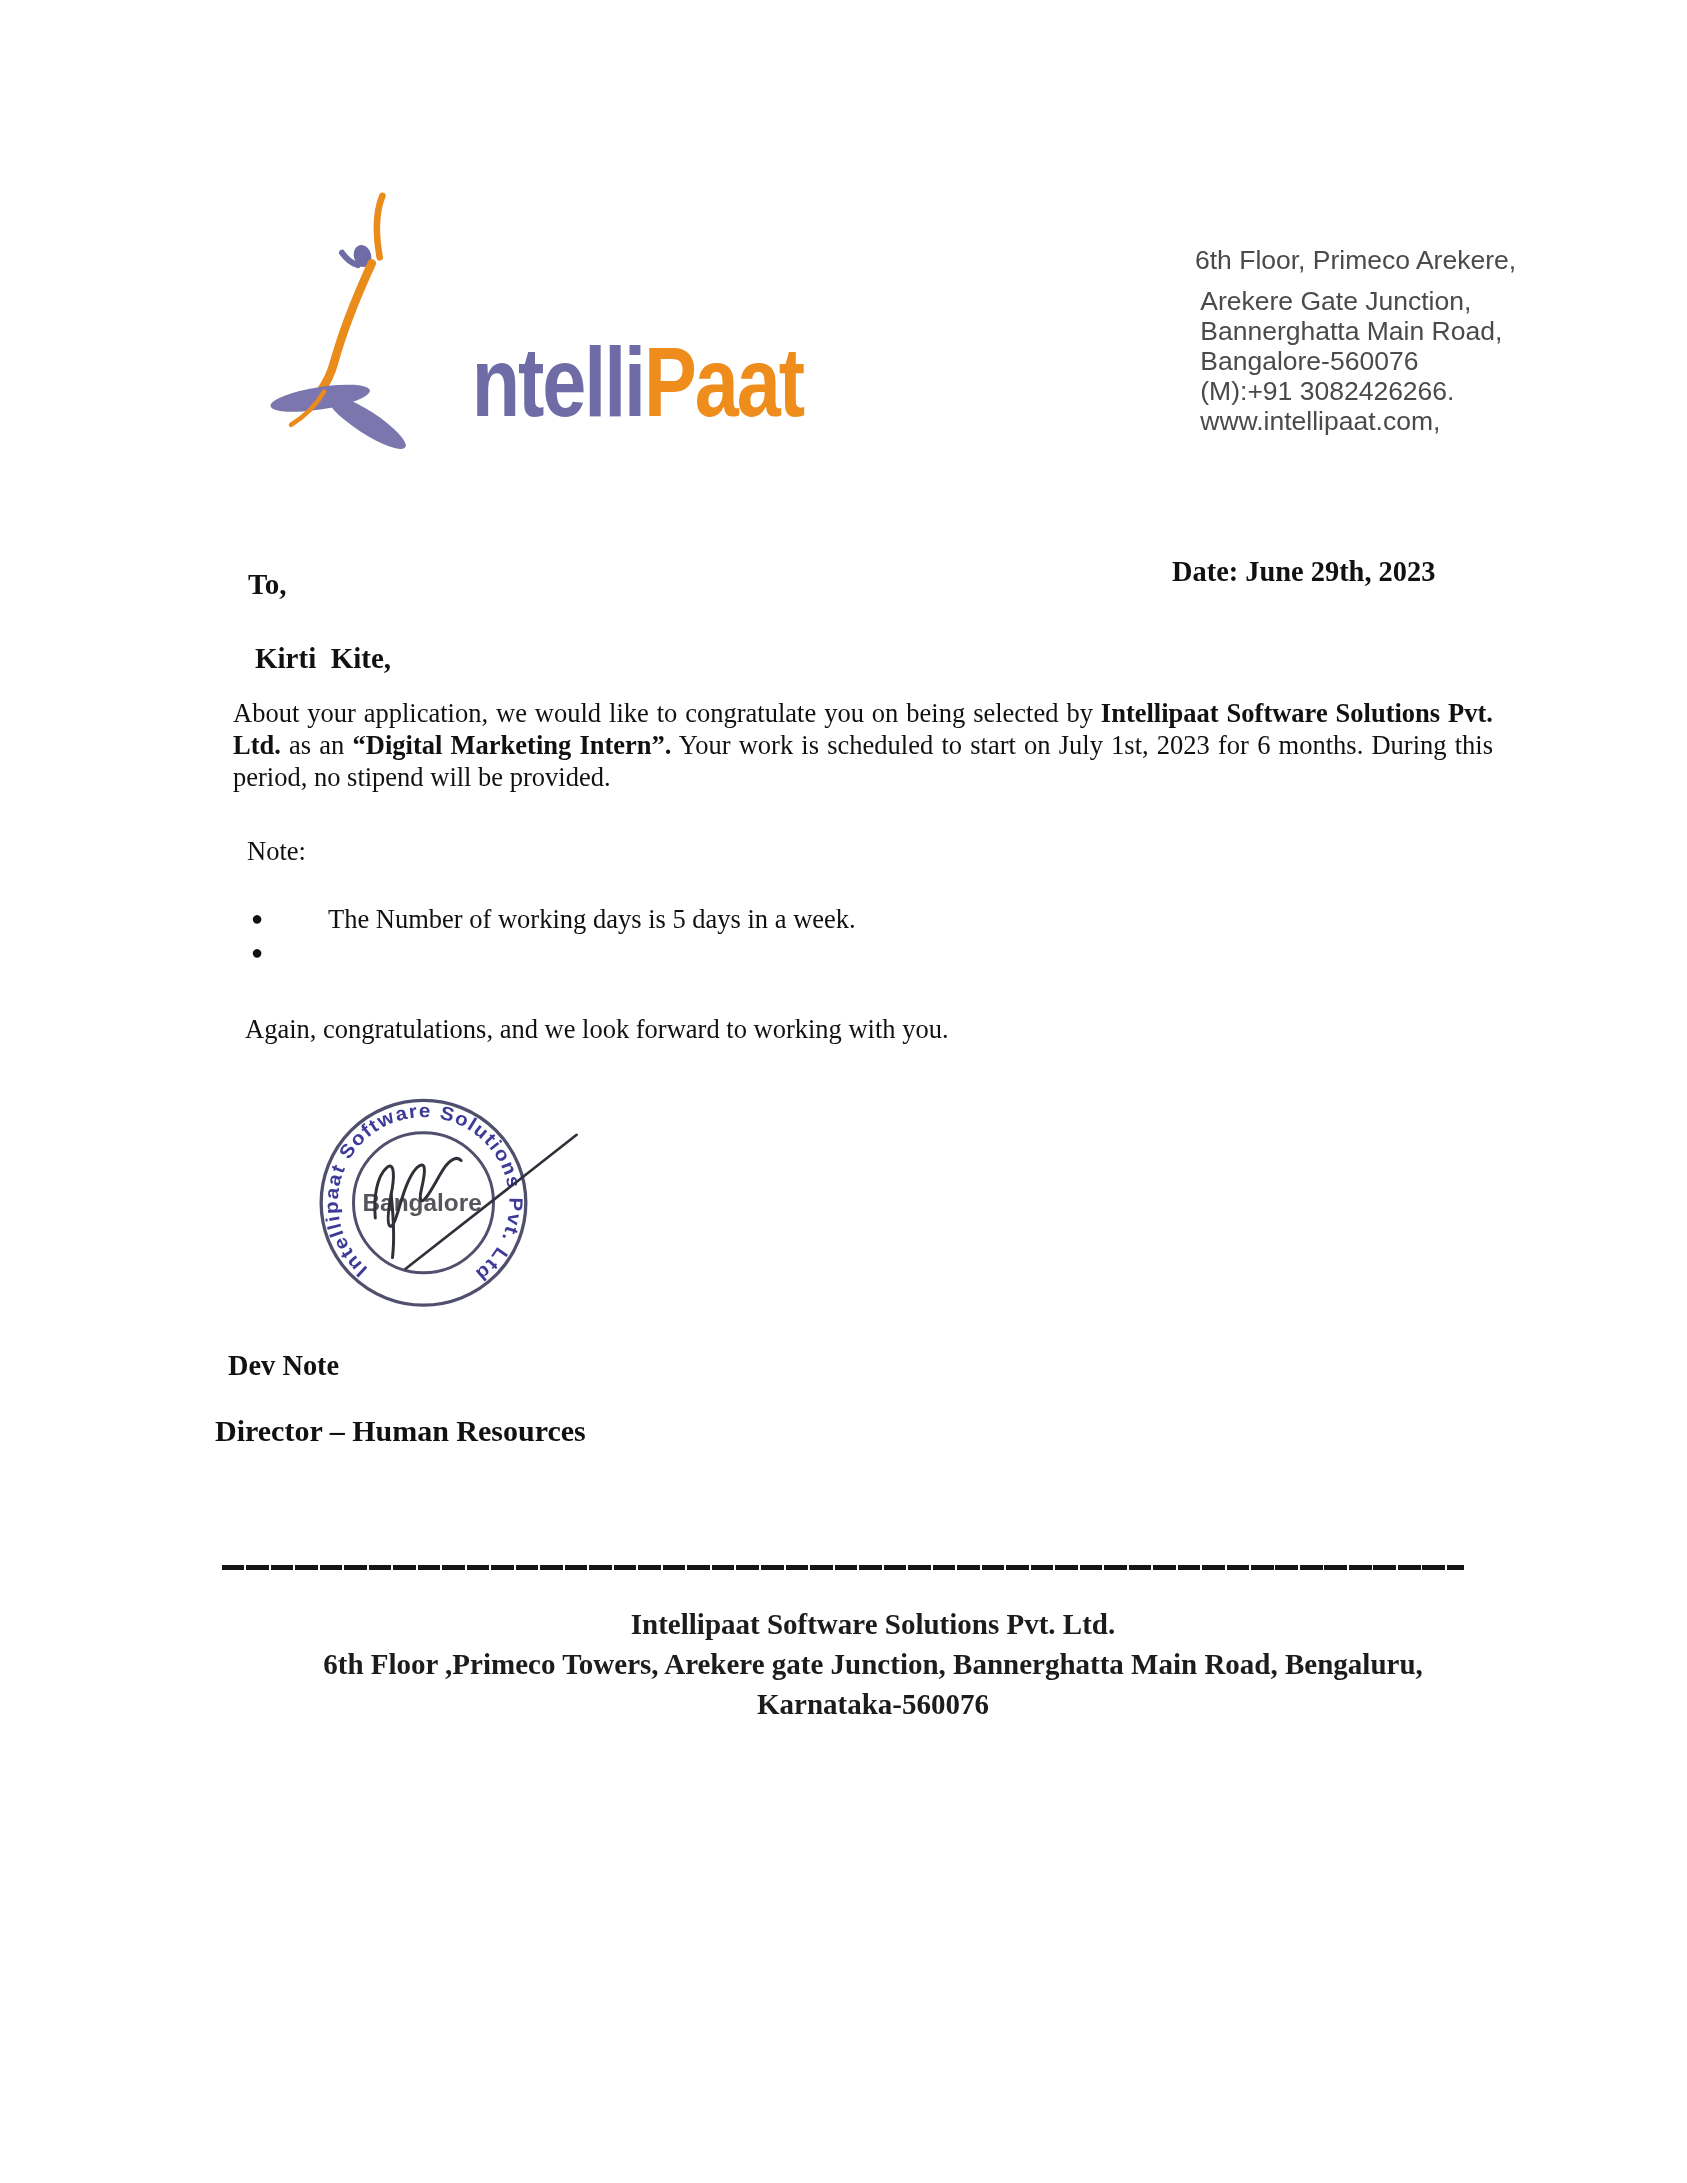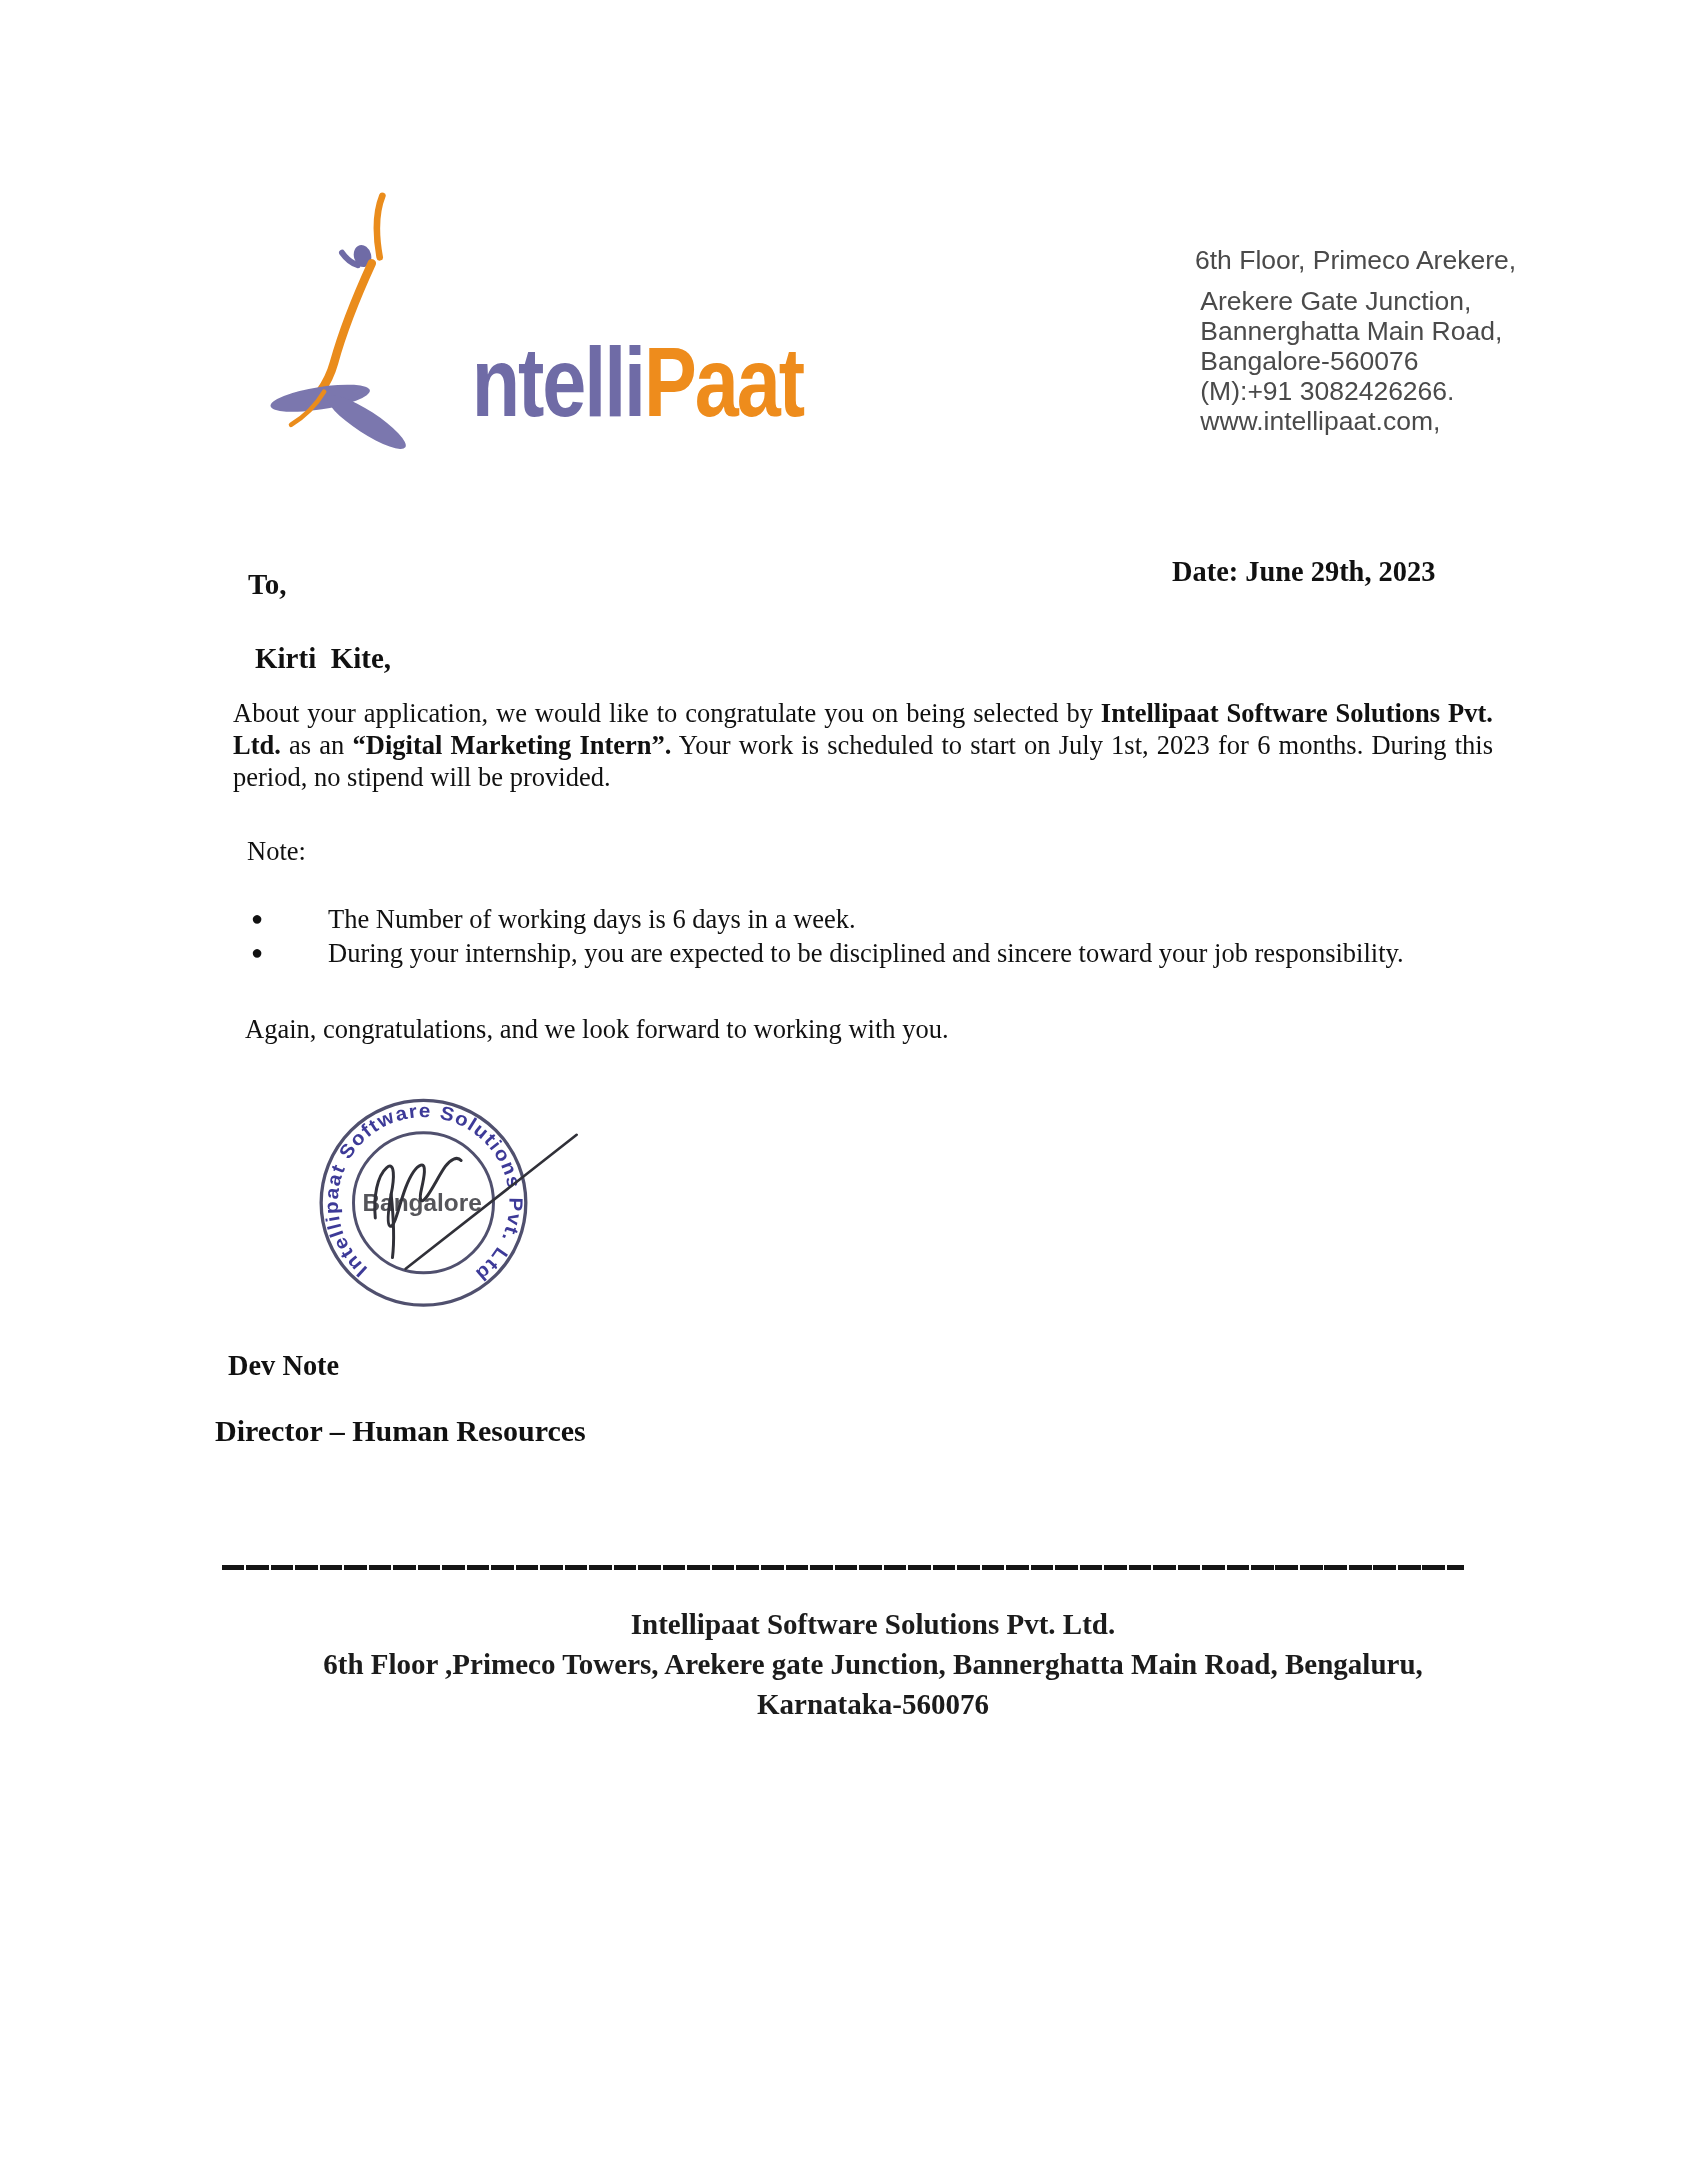--- a/index.html
+++ b/index.html
@@ -106,25 +106,24 @@
   <div class="abs date-line">Date: June 29th, 2023</div>
   <div class="abs to-line">To,</div>
   <div class="abs name-line">Kirti  Kite,</div>
 
   <div class="abs para"><span>About your application, we would like to congratulate you on being selected by </span><b>Intellipaat Software Solutions Pvt. Ltd.</b><span> as an </span><b>“Digital Marketing Intern”.</b><span> Your work is scheduled to start on July 1st, 2023 for 6 months. During this period, no stipend will be provided.</span></div>
 
   <div class="abs note-label">Note:</div>
 
   <div class="abs bullet-row" style="left:0;top:904px;width:1687px;height:34px;">
     <span class="dot">●</span>
-    <span class="txt">The Number of working days is 6 days in a week.</span>
+    <span class="txt">The Number of working days is 5 days in a week.</span>
   </div>
   <div class="abs bullet-row" style="left:0;top:938px;width:1687px;height:34px;">
     <span class="dot">●</span>
-    <span class="txt">During your internship, you are expected to be disciplined and sincere toward your job responsibility.</span>
   </div>
 
   <div class="abs closing">Again, congratulations, and we look forward to working with you.</div>
 
   <svg class="abs" style="left:311px;top:1078px;" width="291" height="239" viewBox="0 0 440 362">
     <circle cx="170" cy="189" r="155" fill="none" stroke="#50506e" stroke-width="5"></circle>
     <circle cx="170" cy="189" r="106" fill="none" stroke="#50506e" stroke-width="4.5"></circle>
     <defs>
       <path id="ringPath" d="M 86.4 288.6 A 130 130 0 1 1 269.6 105.4 A 130 130 0 0 1 244.6 295.5" fill="none"></path>
     </defs>

